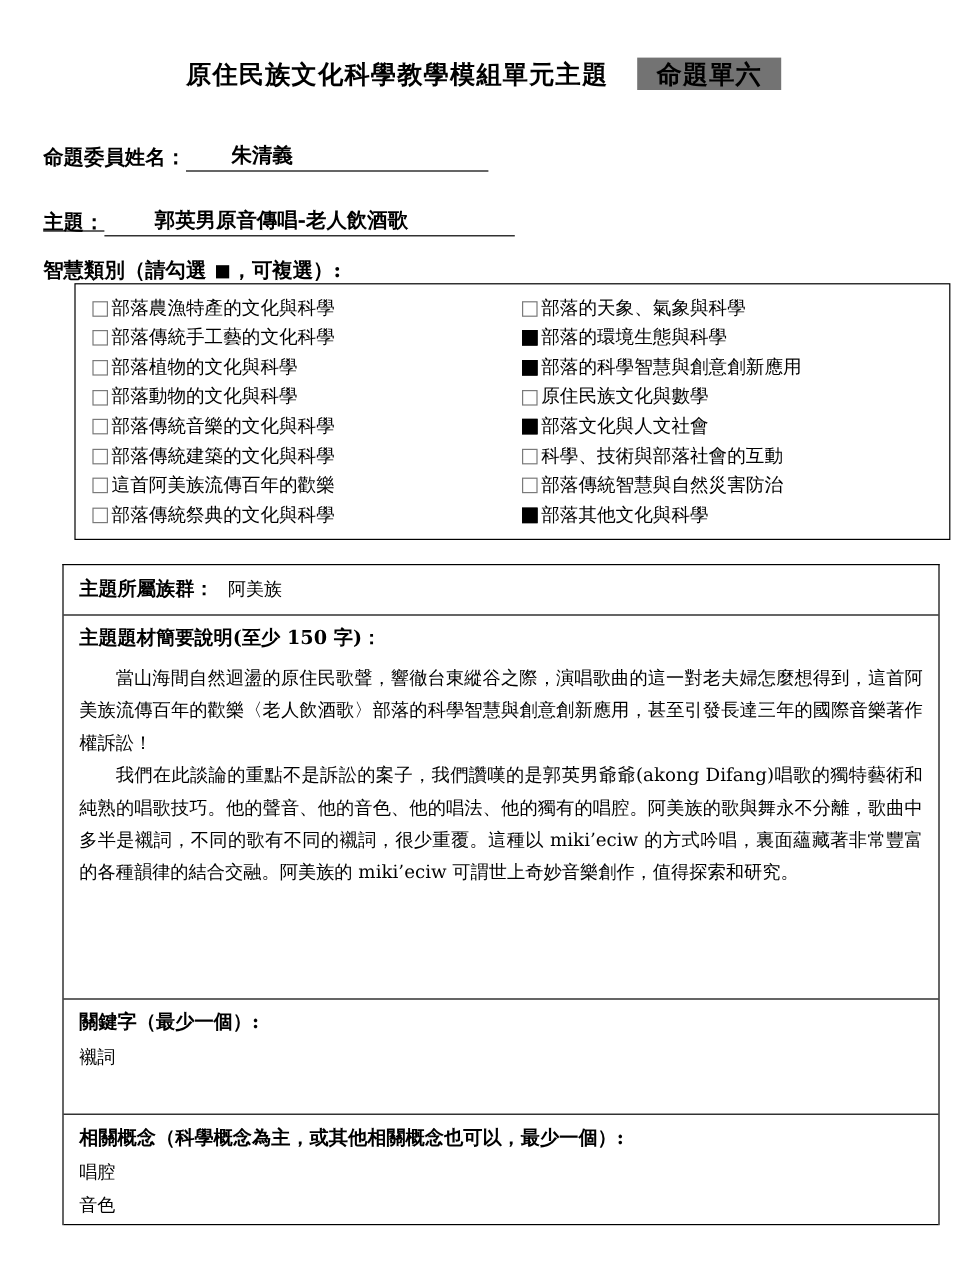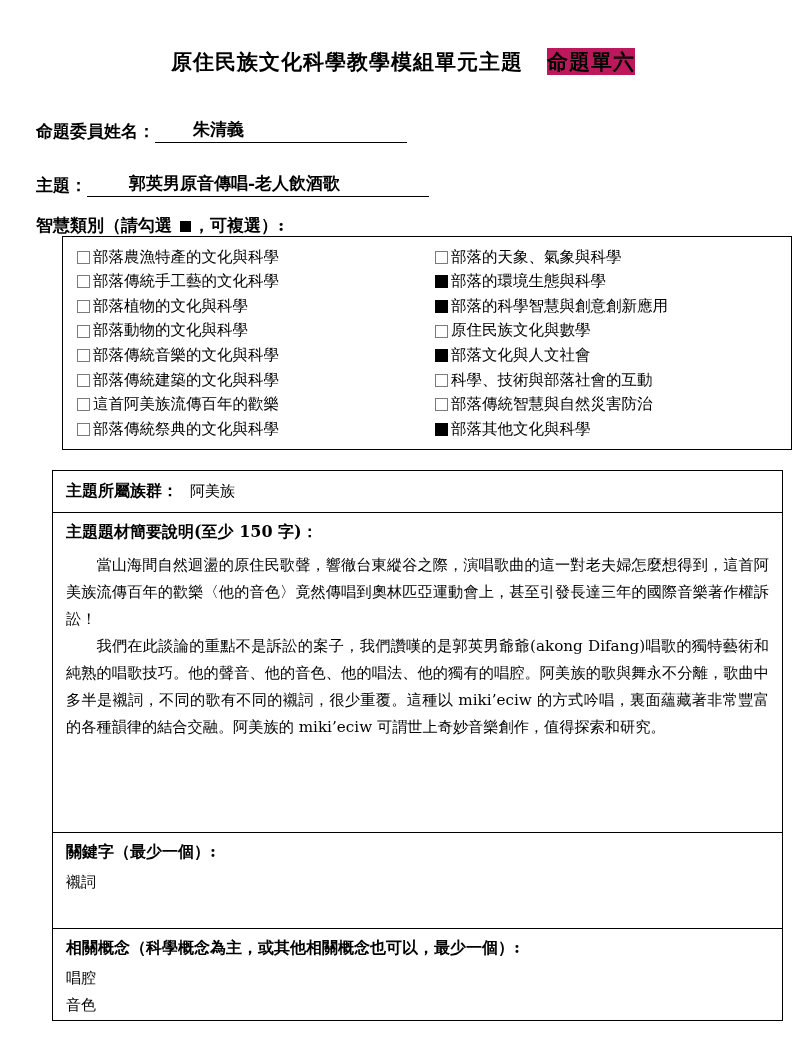--- a/index.html
+++ b/index.html
@@ -23,36 +23,36 @@
     top: 48px;
     width: 806px;
     text-align: center;
     font-size: 21px;
     font-weight: bold;
     letter-spacing: 1px;
     white-space: nowrap;
   }
   .doc-title .title-main { margin-right: 24px; }
   .title-badge {
-    background: #be185d;
-    padding: 1px 0;
+    background: #737373;
+    padding: 1px 16px;
   }
 
   
   .field-row {
     position: absolute;
     left: 36px;
     font-size: 17px;
     font-weight: bold;
     white-space: nowrap;
     display: flex;
     align-items: flex-end;
   }
   #field-author { top: 120px; }
-  #field-topic  { top: 174px; }
+  #field-topic  { top: 174px; text-decoration: underline; }
 
   .field-label {
     font-size: 17px;
     font-weight: bold;
     flex: none;
   }
   .field-line {
     border-bottom: 1.6px solid #000;
     display: inline-block;
     position: relative;
@@ -280,21 +280,21 @@
 
   <div class="tbl-row row-ethnic">
     <div class="tbl-label">
       <span>主題所屬族群：</span><span class="inline-value">阿美族</span>
     </div>
   </div>
 
   <div class="tbl-row row-desc">
     <div class="tbl-label">主題題材簡要說明(至少 150 字)：</div>
     <div class="desc-body">
-      <p>當山海間自然迴盪的原住民歌聲，響徹台東縱谷之際，演唱歌曲的這一對老夫婦怎麼想得到，這首阿美族流傳百年的歡樂〈他的音色〉竟然傳唱到奧林匹亞運動會上，甚至引發長達三年的國際音樂著作權訴訟！</p>
+      <p>當山海間自然迴盪的原住民歌聲，響徹台東縱谷之際，演唱歌曲的這一對老夫婦怎麼想得到，這首阿美族流傳百年的歡樂〈老人飲酒歌〉部落的科學智慧與創意創新應用，甚至引發長達三年的國際音樂著作權訴訟！</p>
       <p>我們在此談論的重點不是訴訟的案子，我們讚嘆的是郭英男爺爺(akong Difang)唱歌的獨特藝術和純熟的唱歌技巧。他的聲音、他的音色、他的唱法、他的獨有的唱腔。阿美族的歌與舞永不分離，歌曲中多半是襯詞，不同的歌有不同的襯詞，很少重覆。這種以 miki’eciw 的方式吟唱，裏面蘊藏著非常豐富的各種韻律的結合交融。阿美族的 miki’eciw 可謂世上奇妙音樂創作，值得探索和研究。</p>
     </div>
   </div>
 
   <div class="tbl-row row-keyword">
     <div class="tbl-label">關鍵字（最少一個）:</div>
     <div id="keyword-values">
         <div class="value-line">襯詞</div>
       </div>
   </div>

